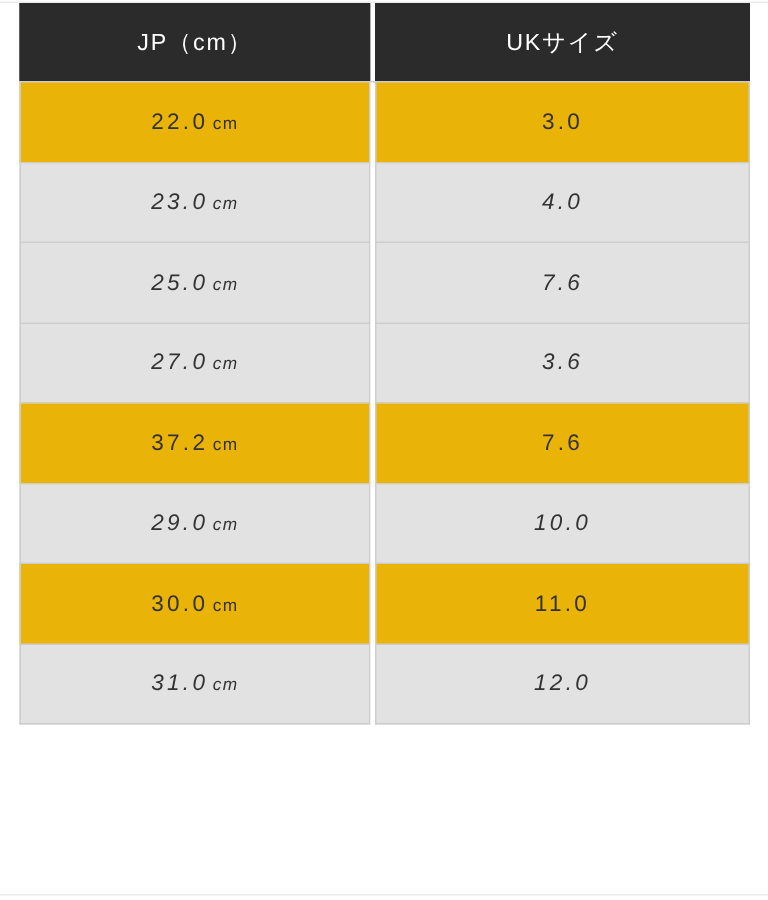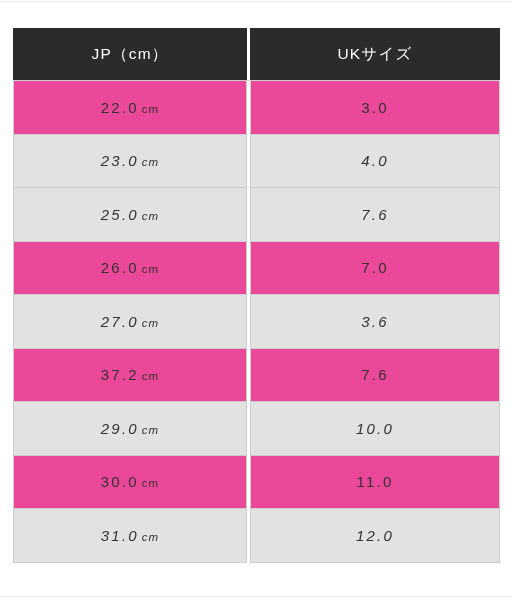--- a/index.html
+++ b/index.html
@@ -26,21 +26,21 @@
     position: absolute;
     bottom: 3px;
     left: 0;
     width: 512px;
     height: 1px;
     background: #ececec;
   }
   .size-table-wrap {
     position: absolute;
     left: 13px;
-    top: 28px;
+    top: 2px;
     width: 399px;
   }
   table.size-table {
     width: 487px;
     border-collapse: separate;
     border-spacing: 0;
     table-layout: fixed;
   }
   table.size-table col.col-jp { width: 234px; }
   table.size-table col.col-gap { width: 3px; }
@@ -73,21 +73,21 @@
     color: #333333;
     border-left: 1px solid #cdcdcd;
     border-right: 1px solid #cdcdcd;
     border-bottom: 1px solid #cdcdcd;
     letter-spacing: 2.2px;
   }
   tbody tr:first-child td {
     border-top: 1px solid #cdcdcd;
   }
   tbody tr.row-odd td.data-cell {
-    background: #ec4899;
+    background: #eab308;
   }
   tbody tr.row-even td.data-cell {
     background: #e2e2e2;
     font-style: italic;
   }
   .cell-text {
     display: inline-block;
     white-space: nowrap;
   }
   .unit-suffix {
@@ -124,25 +124,20 @@
         <tr class="row-even">
           <td class="data-cell"><span class="cell-text">23.0</span><span class="unit-suffix">cm</span></td>
           <td class="gap-cell"></td>
           <td class="data-cell"><span class="cell-text">4.0</span></td>
         </tr>
         <tr class="row-even">
           <td class="data-cell"><span class="cell-text">25.0</span><span class="unit-suffix">cm</span></td>
           <td class="gap-cell"></td>
           <td class="data-cell"><span class="cell-text">7.6</span></td>
         </tr>
-        <tr class="row-odd">
-          <td class="data-cell"><span class="cell-text">26.0</span><span class="unit-suffix">cm</span></td>
-          <td class="gap-cell"></td>
-          <td class="data-cell"><span class="cell-text">7.0</span></td>
-        </tr>
         <tr class="row-even">
           <td class="data-cell"><span class="cell-text">27.0</span><span class="unit-suffix">cm</span></td>
           <td class="gap-cell"></td>
           <td class="data-cell"><span class="cell-text">3.6</span></td>
         </tr>
         <tr class="row-odd">
           <td class="data-cell"><span class="cell-text">37.2</span><span class="unit-suffix">cm</span></td>
           <td class="gap-cell"></td>
           <td class="data-cell"><span class="cell-text">7.6</span></td>
         </tr>

